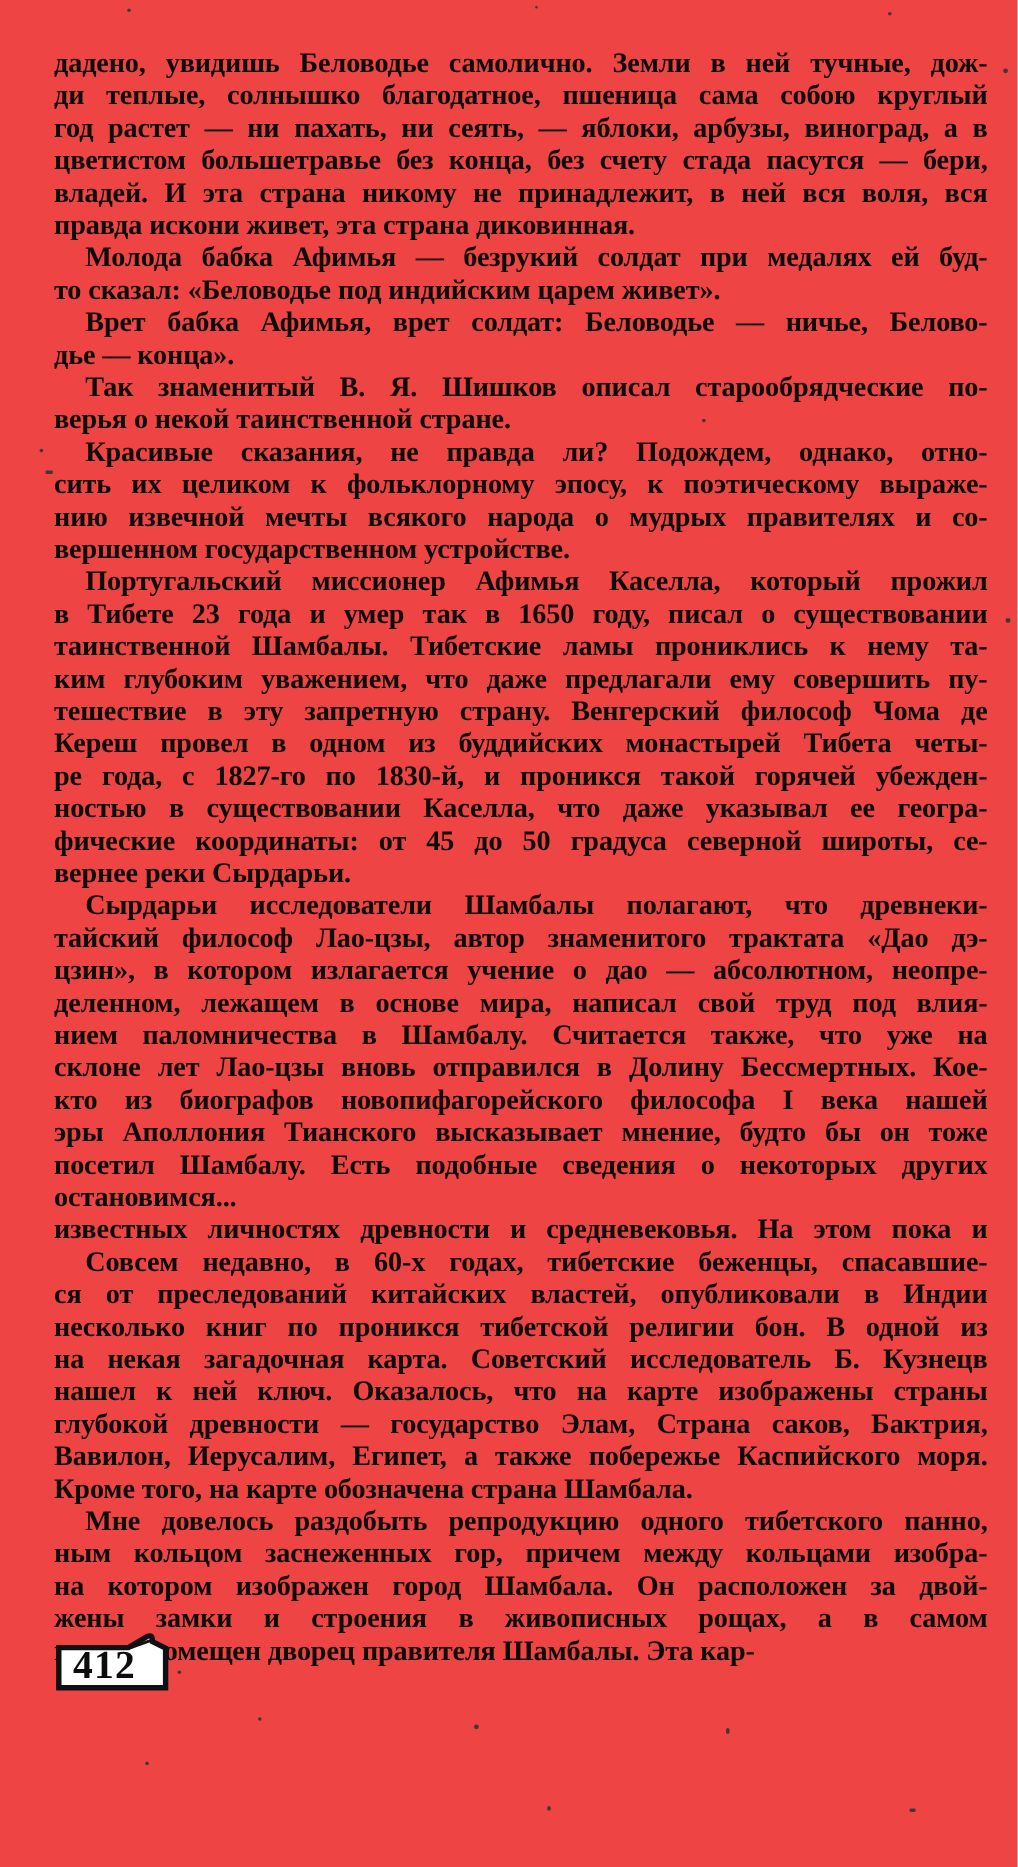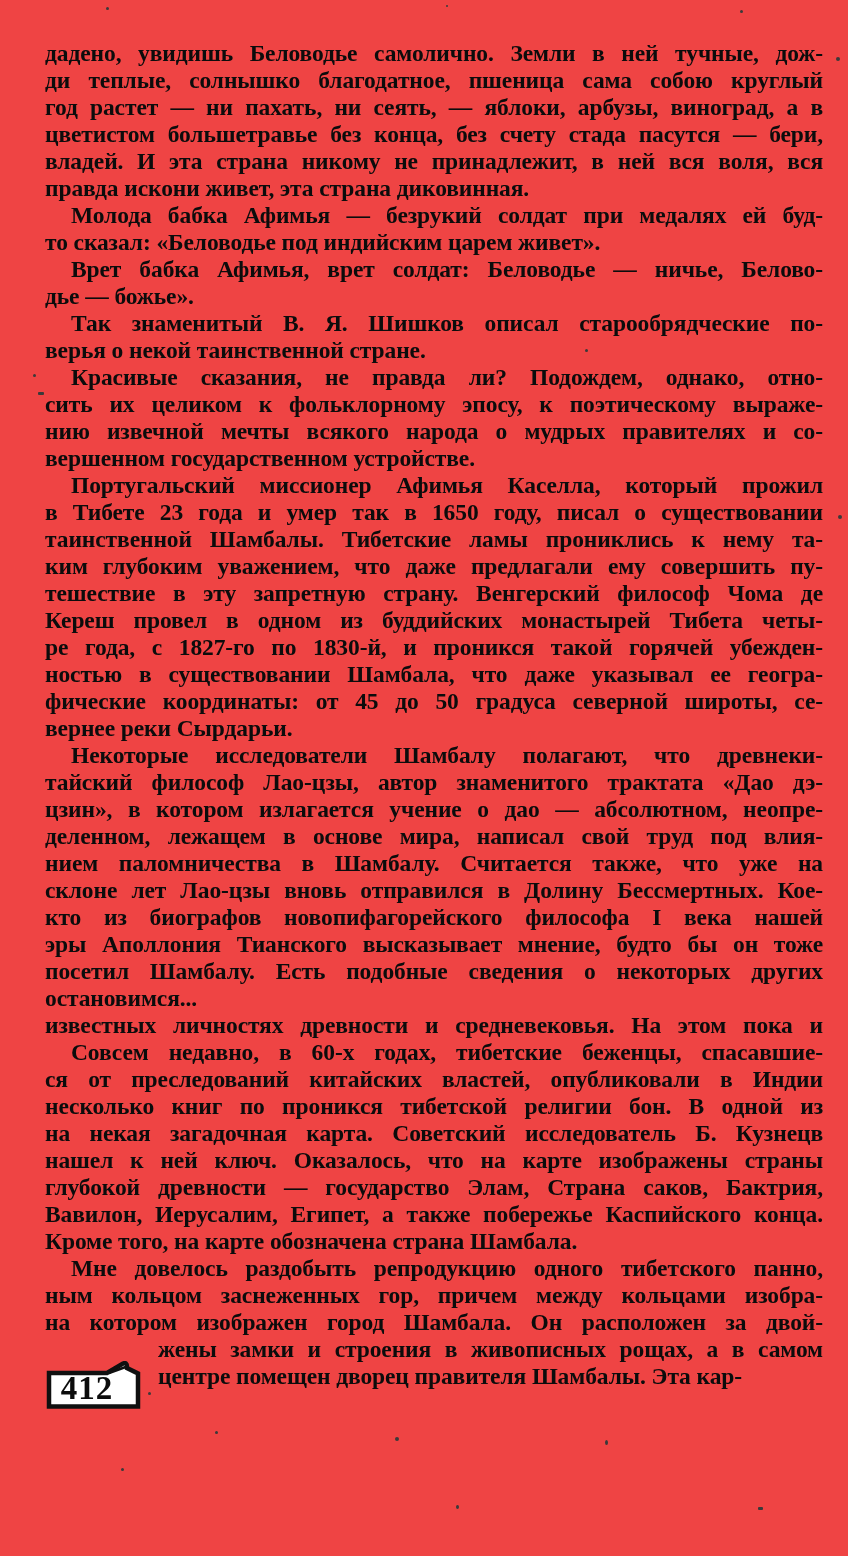--- a/index.html
+++ b/index.html
@@ -30,21 +30,21 @@
     height: 27px;
     line-height: 27px;
     text-align: justify;
     text-align-last: justify;
     text-justify: inter-word;
     overflow: hidden;
     white-space: normal;
   }
   .line.first { text-indent: 26px; }
   .line.plast { text-align-last: left; }
-  .line.wrapped { margin-left: 113px; }
+  .line.wrapped { }
 
   
   #pagebox {
     position: absolute;
     left: 46px;
     top: 1361px;
     width: 95px;
     height: 49px;
   }
   #pagebox svg { position: absolute; left: 0; top: 0; }
@@ -83,65 +83,65 @@
         <div class="line">цветистом большетравье без конца, без счету стада пасутся — бери,</div>
         <div class="line">владей. И эта страна никому не принадлежит, в ней вся воля, вся</div>
         <div class="line plast">правда искони живет, эта страна диковинная.</div>
       </div>
       <div class="para">
         <div class="line first">Молода бабка Афимья — безрукий солдат при медалях ей буд-</div>
         <div class="line plast">то сказал: «Беловодье под индийским царем живет».</div>
       </div>
       <div class="para">
         <div class="line first">Врет бабка Афимья, врет солдат: Беловодье — ничье, Белово-</div>
-        <div class="line plast">дье — божье».</div>
+        <div class="line plast">дье — конца».</div>
       </div>
       <div class="para">
         <div class="line first">Так знаменитый В. Я. Шишков описал старообрядческие по-</div>
         <div class="line plast">верья о некой таинственной стране.</div>
       </div>
       <div class="para">
         <div class="line first">Красивые сказания, не правда ли? Подождем, однако, отно-</div>
         <div class="line">сить их целиком к фольклорному эпосу, к поэтическому выраже-</div>
         <div class="line">нию извечной мечты всякого народа о мудрых правителях и со-</div>
         <div class="line plast">вершенном государственном устройстве.</div>
       </div>
       <div class="para">
         <div class="line first">Португальский миссионер Афимья Каселла, который прожил</div>
         <div class="line">в Тибете 23 года и умер так в 1650 году, писал о существовании</div>
         <div class="line">таинственной Шамбалы. Тибетские ламы прониклись к нему та-</div>
         <div class="line">ким глубоким уважением, что даже предлагали ему совершить пу-</div>
         <div class="line">тешествие в эту запретную страну. Венгерский философ Чома де</div>
         <div class="line">Кереш провел в одном из буддийских монастырей Тибета четы-</div>
         <div class="line">ре года, с 1827-го по 1830-й, и проникся такой горячей убежден-</div>
-        <div class="line">ностью в существовании Шамбала, что даже указывал ее геогра-</div>
+        <div class="line">ностью в существовании Каселла, что даже указывал ее геогра-</div>
         <div class="line">фические координаты: от 45 до 50 градуса северной широты, се-</div>
         <div class="line plast">вернее реки Сырдарьи.</div>
       </div>
       <div class="para">
-        <div class="line first">Некоторые исследователи Шамбалу полагают, что древнеки-</div>
+        <div class="line first">Сырдарьи исследователи Шамбалы полагают, что древнеки-</div>
         <div class="line">тайский философ Лао-цзы, автор знаменитого трактата «Дао дэ-</div>
         <div class="line">цзин», в котором излагается учение о дао — абсолютном, неопре-</div>
         <div class="line">деленном, лежащем в основе мира, написал свой труд под влия-</div>
         <div class="line">нием паломничества в Шамбалу. Считается также, что уже на</div>
         <div class="line">склоне лет Лао-цзы вновь отправился в Долину Бессмертных. Кое-</div>
         <div class="line">кто из биографов новопифагорейского философа I века нашей</div>
         <div class="line">эры Аполлония Тианского высказывает мнение, будто бы он тоже</div>
         <div class="line">посетил Шамбалу. Есть подобные сведения о некоторых других</div>
         <div class="line plast">остановимся...</div>
         <div class="line">известных личностях древности и средневековья. На этом пока и</div>
       </div>
       <div class="para">
         <div class="line first">Совсем недавно, в 60-х годах, тибетские беженцы, спасавшие-</div>
         <div class="line">ся от преследований китайских властей, опубликовали в Индии</div>
         <div class="line">несколько книг по проникся тибетской религии бон. В одной из</div>
         <div class="line">на некая загадочная карта. Советский исследователь Б. Кузнецв</div>
         <div class="line">нашел к ней ключ. Оказалось, что на карте изображены страны</div>
         <div class="line">глубокой древности — государство Элам, Страна саков, Бактрия,</div>
-        <div class="line">Вавилон, Иерусалим, Египет, а также побережье Каспийского конца.</div>
+        <div class="line">Вавилон, Иерусалим, Египет, а также побережье Каспийского моря.</div>
         <div class="line plast">Кроме того, на карте обозначена страна Шамбала.</div>
       </div>
       <div class="para">
         <div class="line first">Мне довелось раздобыть репродукцию одного тибетского панно,</div>
         <div class="line">ным кольцом заснеженных гор, причем между кольцами изобра-</div>
         <div class="line">на котором изображен город Шамбала. Он расположен за двой-</div>
         <div class="line wrapped">жены замки и строения в живописных рощах, а в самом</div>
         <div class="line wrapped plast">центре помещен дворец правителя Шамбалы. Эта кар-</div>
       </div>
     </div>

